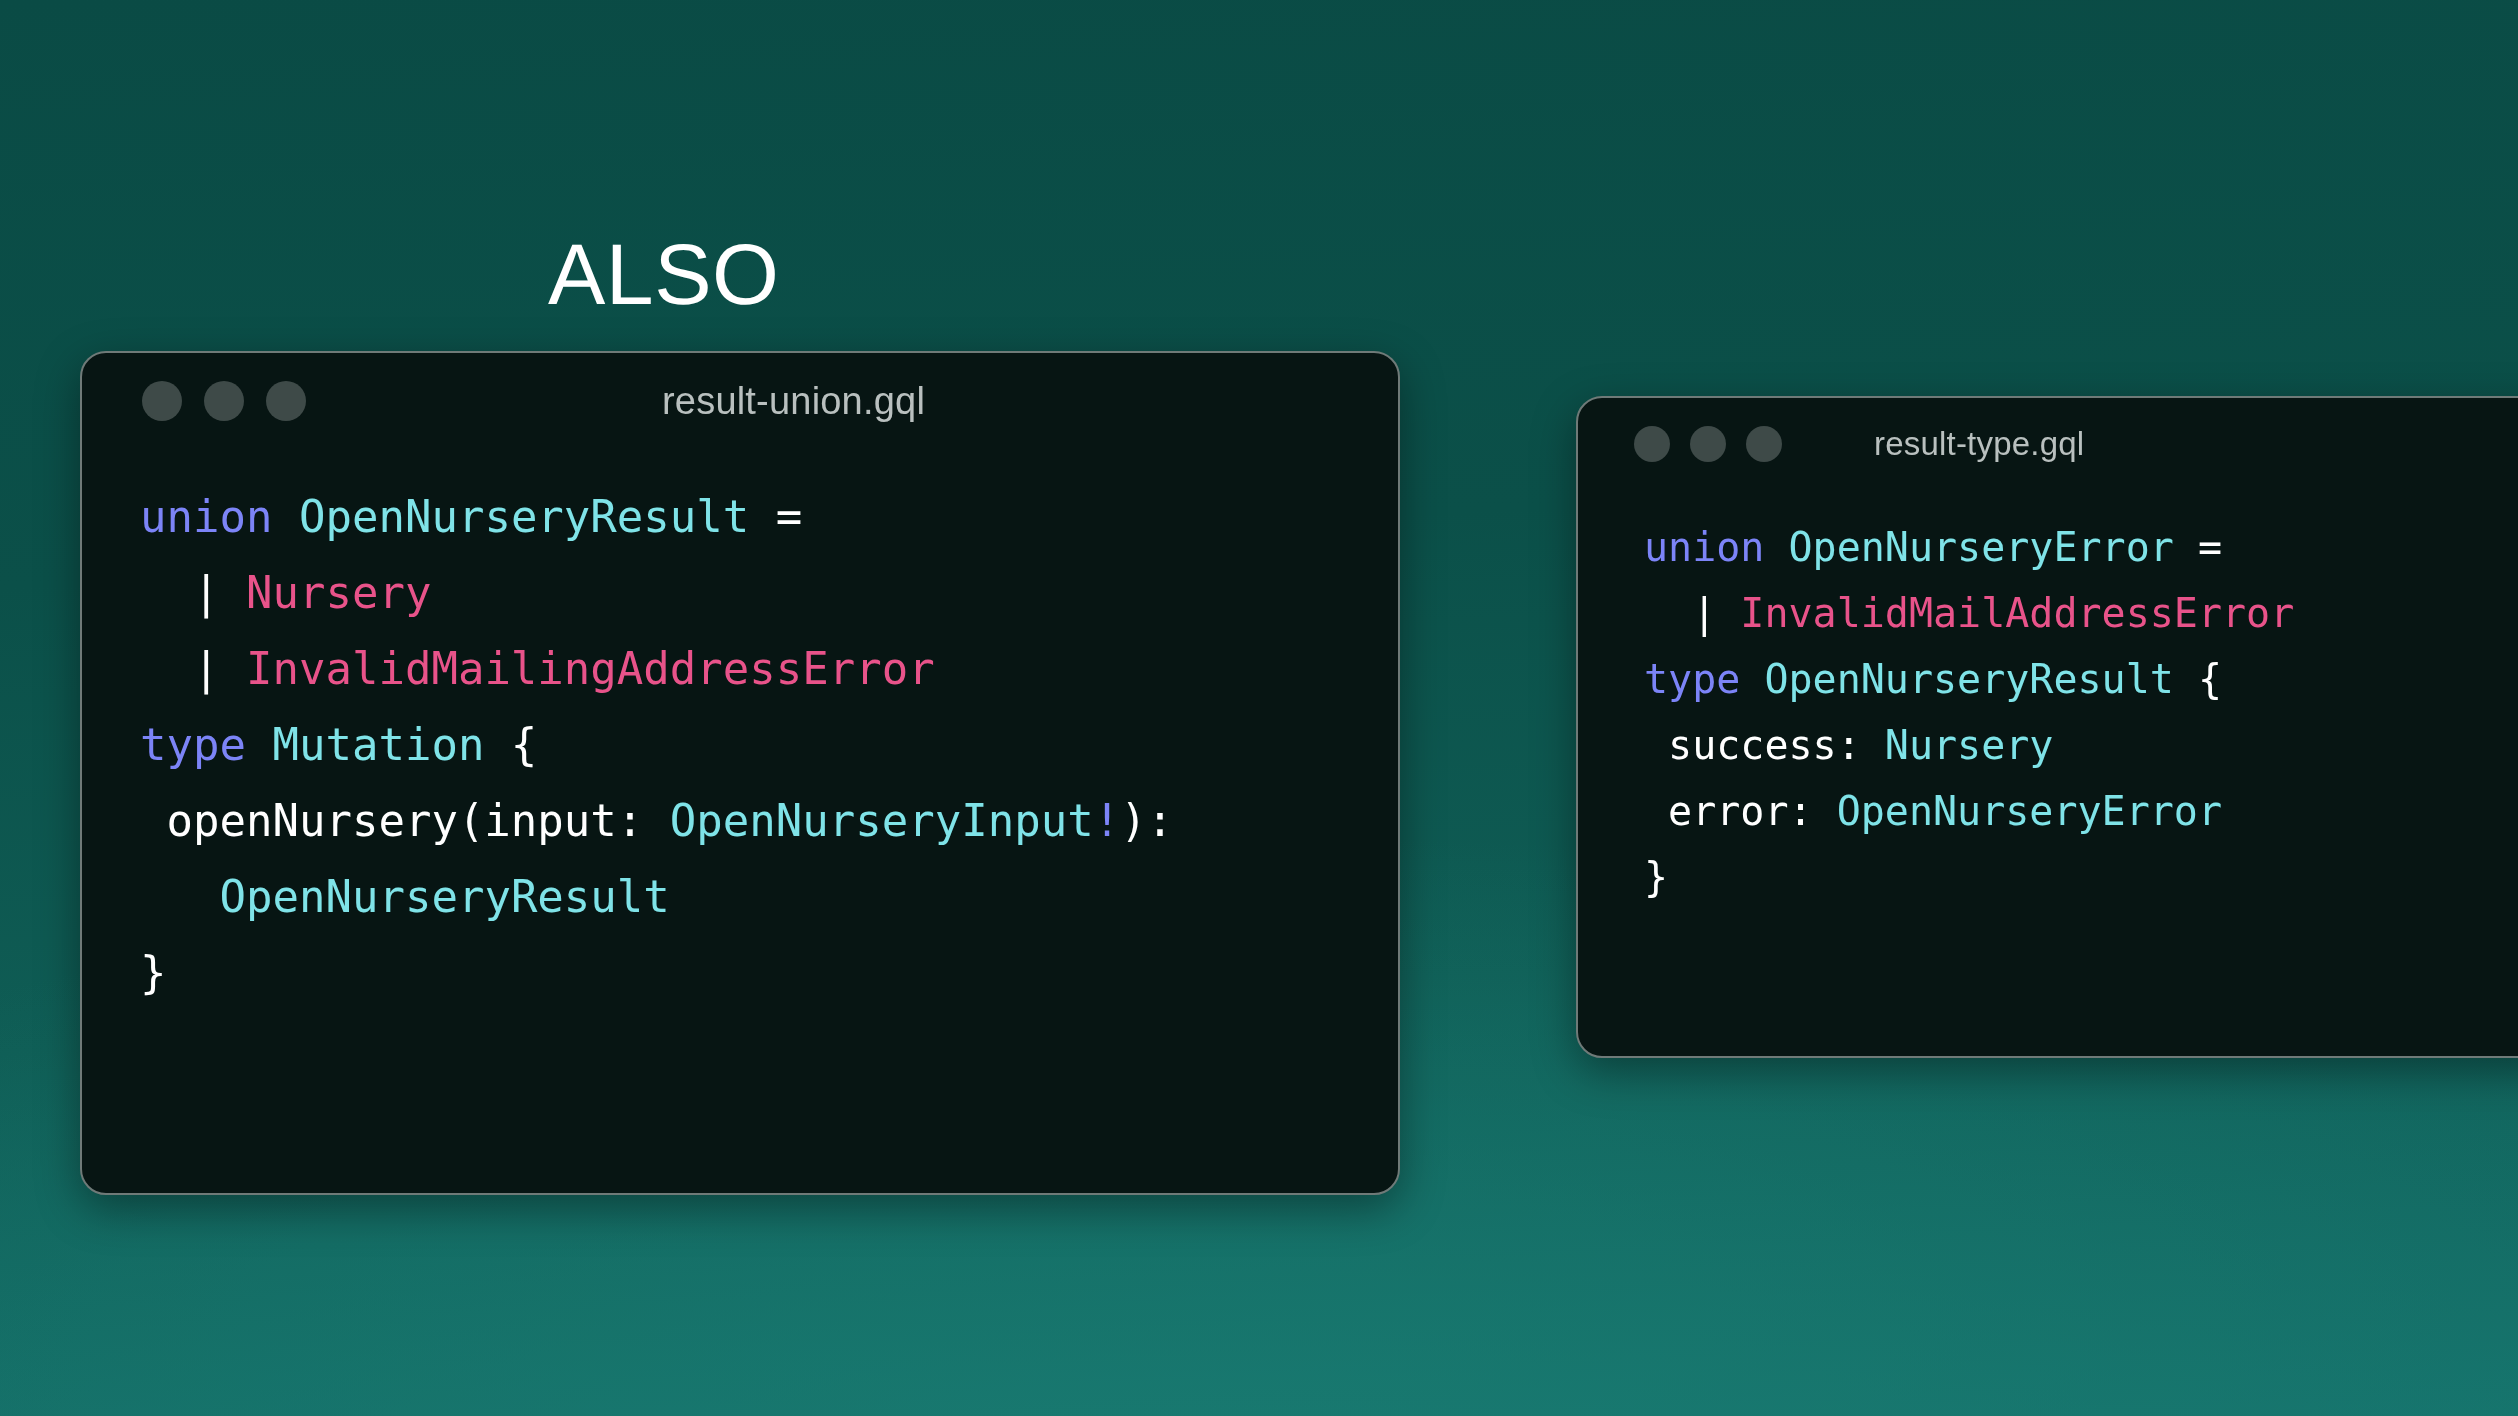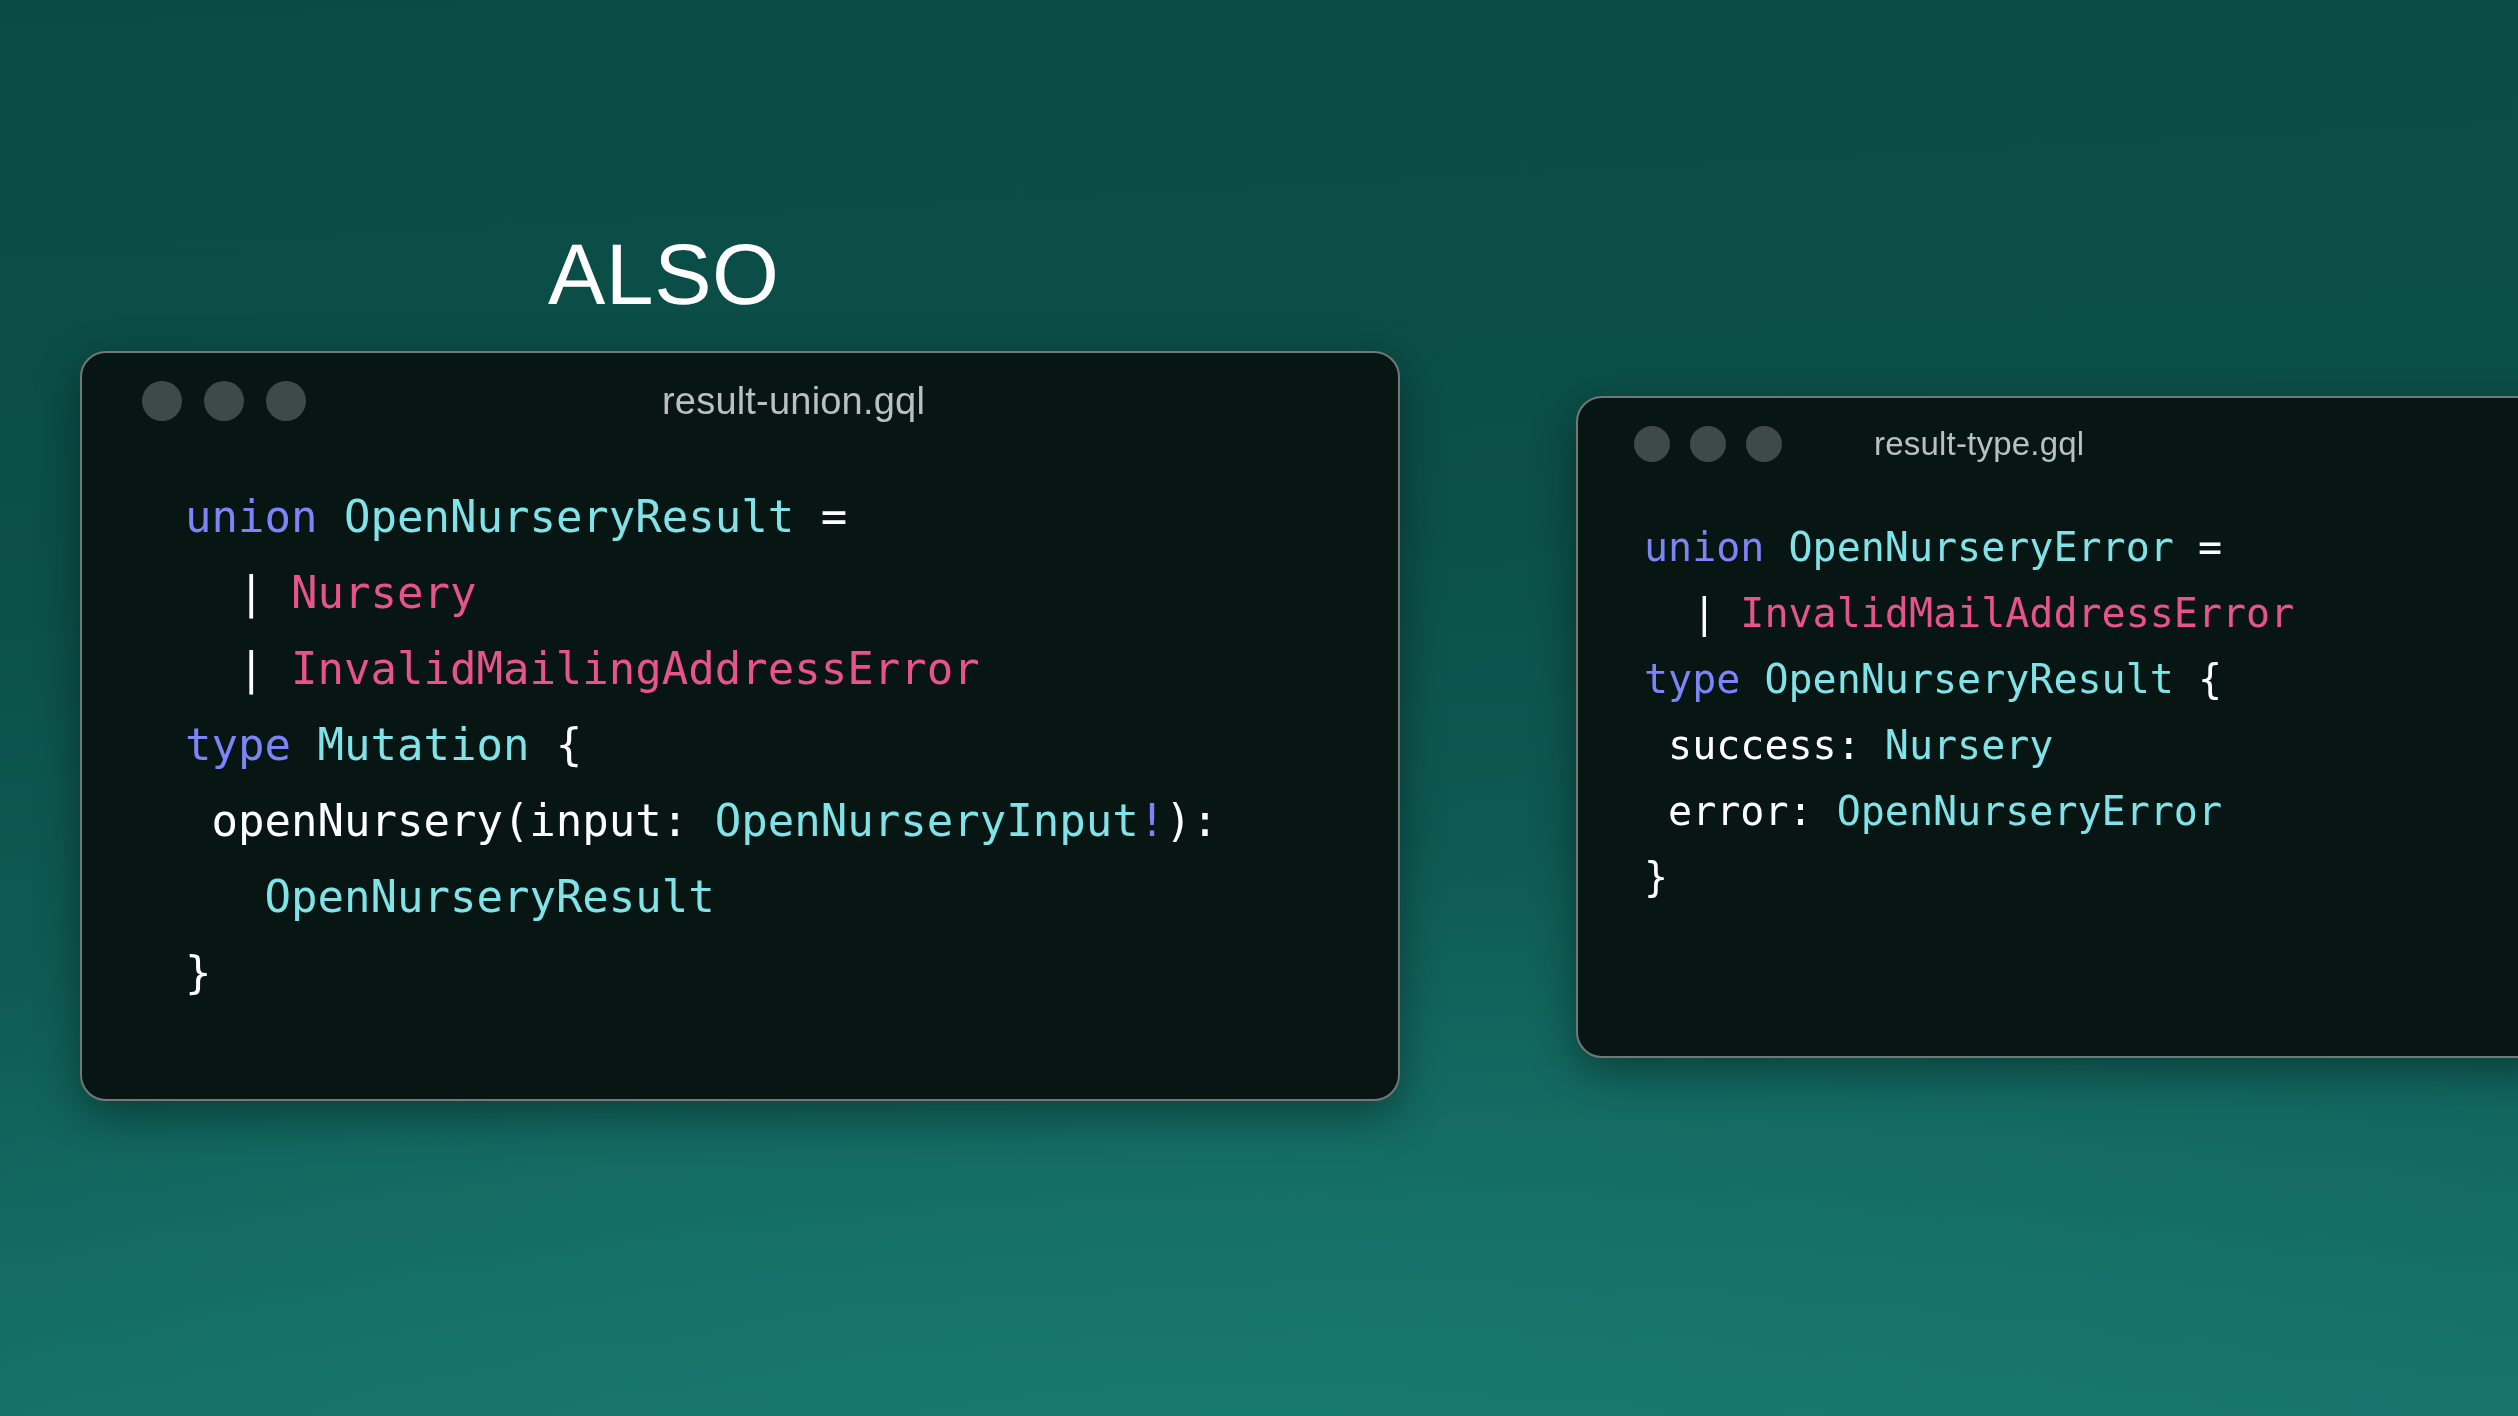--- a/index.html
+++ b/index.html
@@ -54,21 +54,21 @@
     border: 2px solid #6f7a78;
     border-radius: 26px;
     box-shadow: 0 14px 44px rgba(0,0,0,0.38);
     overflow: hidden;
     box-sizing: border-box;
   }
   #window-good {
     left: 80px;
     top: 351px;
     width: 1320px;
-    height: 750px;
+    height: 844px;
   }
   #window-also-good {
     left: 1576px;
     top: 396px;
     width: 1012px;
     height: 662px;
   }
 
   
   .titlebar {
@@ -114,21 +114,21 @@
     font-size: 33px;
   }
 
   
   .code-body {
     font-family: "DejaVu Sans Mono", "Liberation Mono", monospace;
     white-space: pre;
     color: #ffffff;
   }
   #code-good {
-    padding: 30px 0 0 103px;
+    padding: 30px 0 0 58px;
     font-size: 44px;
     line-height: 76px;
   }
   #code-also-good {
     padding: 24px 0 0 66px;
     font-size: 40px;
     line-height: 66px;
   }
 
   

